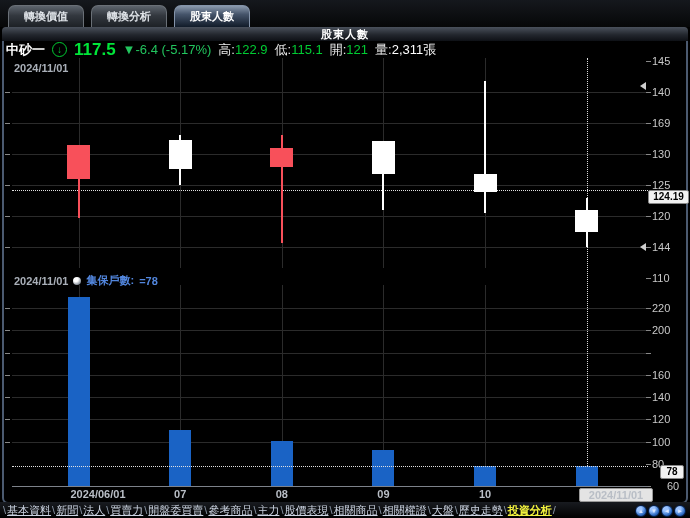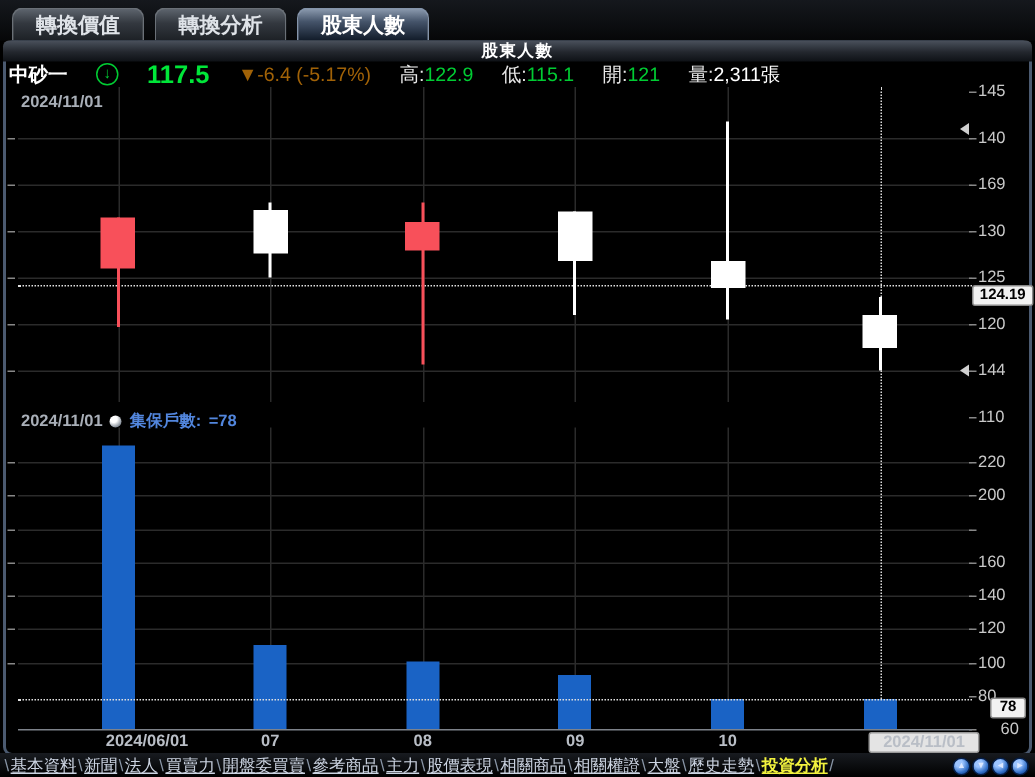--- a/index.html
+++ b/index.html
@@ -1,39 +1,39 @@
 <!DOCTYPE html>
 <html><head>
 <meta charset="utf-8">
 <style>
   html,body{margin:0;padding:0;background:#000;}
   .screen{position:relative;width:690px;height:518px;background:#000;overflow:hidden;
           font-family:"Liberation Sans","DejaVu Sans",sans-serif;}
   
   .tabbar{position:absolute;left:0;top:0;width:690px;height:27px;
           background:linear-gradient(180deg,#15181d,#060708);display:flex;align-items:flex-end;padding-left:8px;box-sizing:border-box;}
-  .tab{height:21px;line-height:20px;padding:0 15px;margin-right:7px;font-size:14px;font-weight:bold;color:#dfe3e8;
+  .tab{height:21px;line-height:20px;padding:0 15px;margin-right:7px;font-size:11px;font-weight:bold;color:#dfe3e8;
        border:1px solid #6a7077;border-bottom:none;border-radius:7px 7px 0 0;
        background:linear-gradient(180deg,#5d646d 0%,#33383f 45%,#1d2126 100%);cursor:pointer;}
   .tab.active{color:#fff;border-color:#8494aa;
        background:linear-gradient(180deg,#8a99ad 0%,#45546a 40%,#111b29 100%);}
   
   .panel{position:absolute;left:2px;top:27px;width:682px;height:473px;border:2px solid #4b5a70;border-radius:6px;
          background:#000;box-sizing:content-box;}
   .titlebar{position:absolute;left:2px;top:27px;width:686px;height:14px;border-radius:4px 4px 0 0;
             background:linear-gradient(180deg,#4a515c,#23272e 55%,#0e1116);
             color:#fff;font-size:11px;font-weight:bold;text-align:center;line-height:14px;letter-spacing:1px;}
   
-  .quote{position:absolute;left:6px;top:41px;width:680px;height:17px;display:flex;align-items:center;gap:19px;
+  .quote{position:absolute;left:6px;top:41px;width:680px;height:17px;display:flex;align-items:center;gap:7px;
          font-size:13px;color:#eee;white-space:nowrap;}
   .q-sym{font-weight:bold;color:#fff;}
   .q-ico{display:inline-flex;width:13px;height:13px;border:1.5px solid #00cc33;border-radius:50%;
          color:#00cc33;font-size:10px;line-height:13px;align-items:center;justify-content:center;font-weight:bold;}
   .q-price{font-size:17px;font-weight:bold;color:#00e639;}
-  .q-chg{color:#a16207;}
+  .q-chg{color:#22c55e;}
   .q-pair b{font-weight:normal;color:#e8e8e8;}
   .q-pair span{color:#00cc33;}
   .q-vol b{font-weight:normal;color:#e8e8e8;}
   .q-vol span{color:#fff;}
   
   #chart{position:absolute;left:0;top:0;width:690px;height:518px;pointer-events:none;}
   .hl,.vl,.lbl,.cndl,.bar,.tri,.axbox{position:absolute;}
   .hl{height:0;border-top:1px solid #2b2b2b;}
   .hl.dot{border-top:1px dotted #e2e2e2;}
   .hl.axis{border-top:1px solid #7d828a;}

